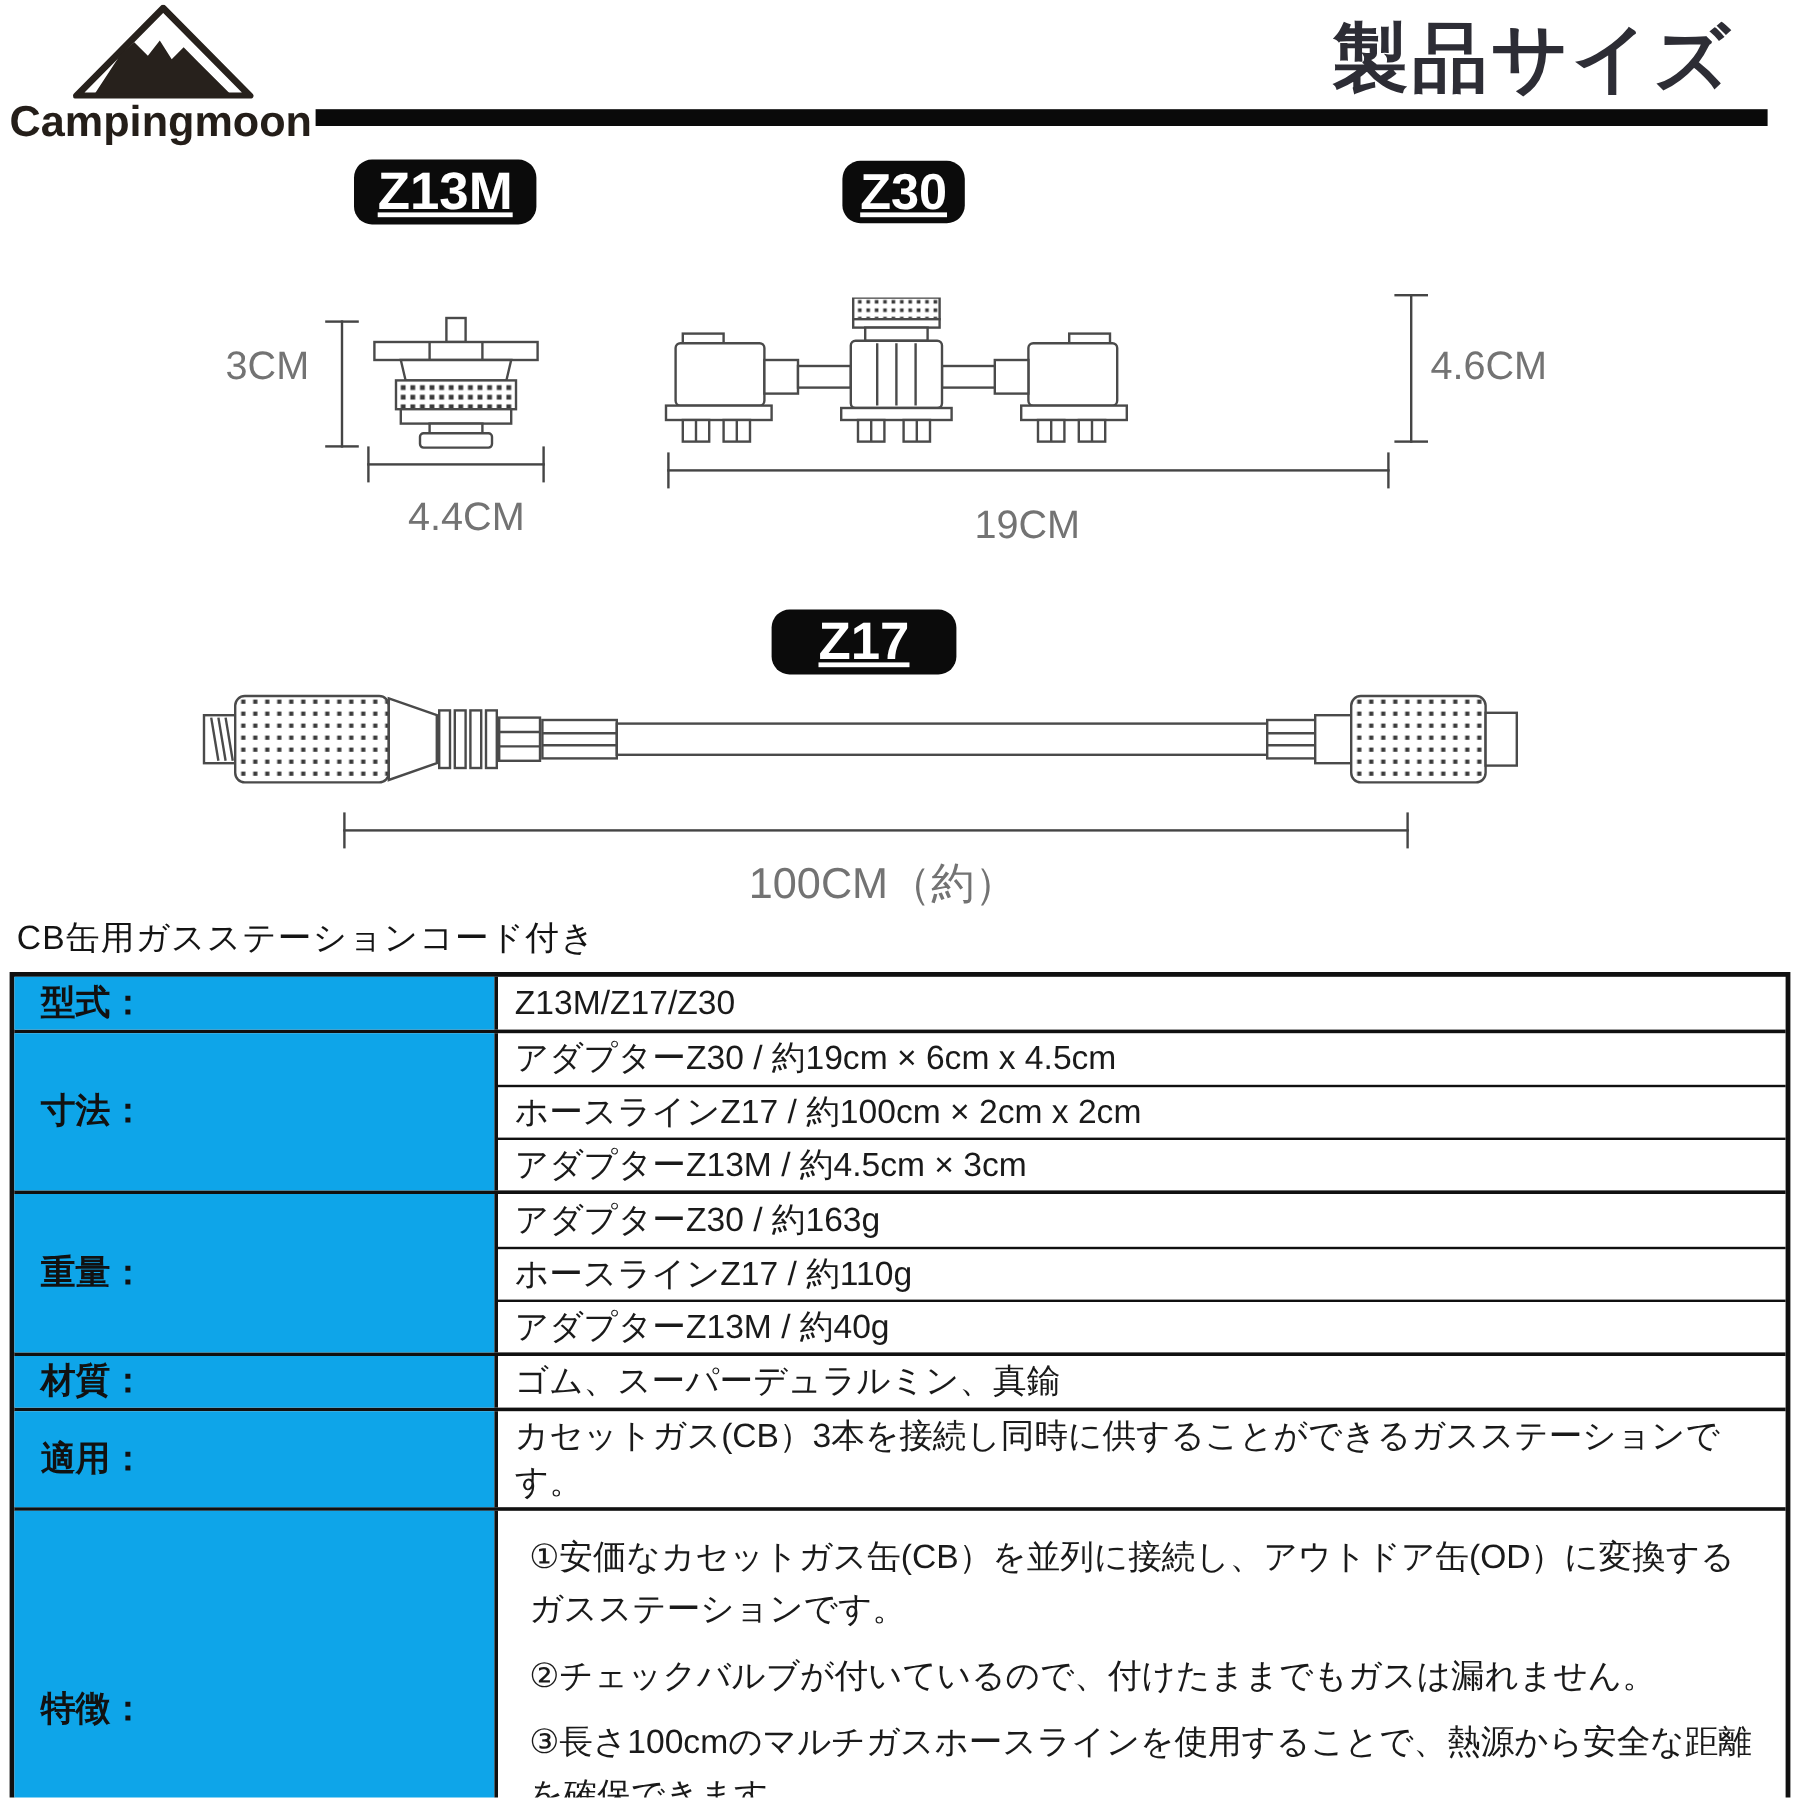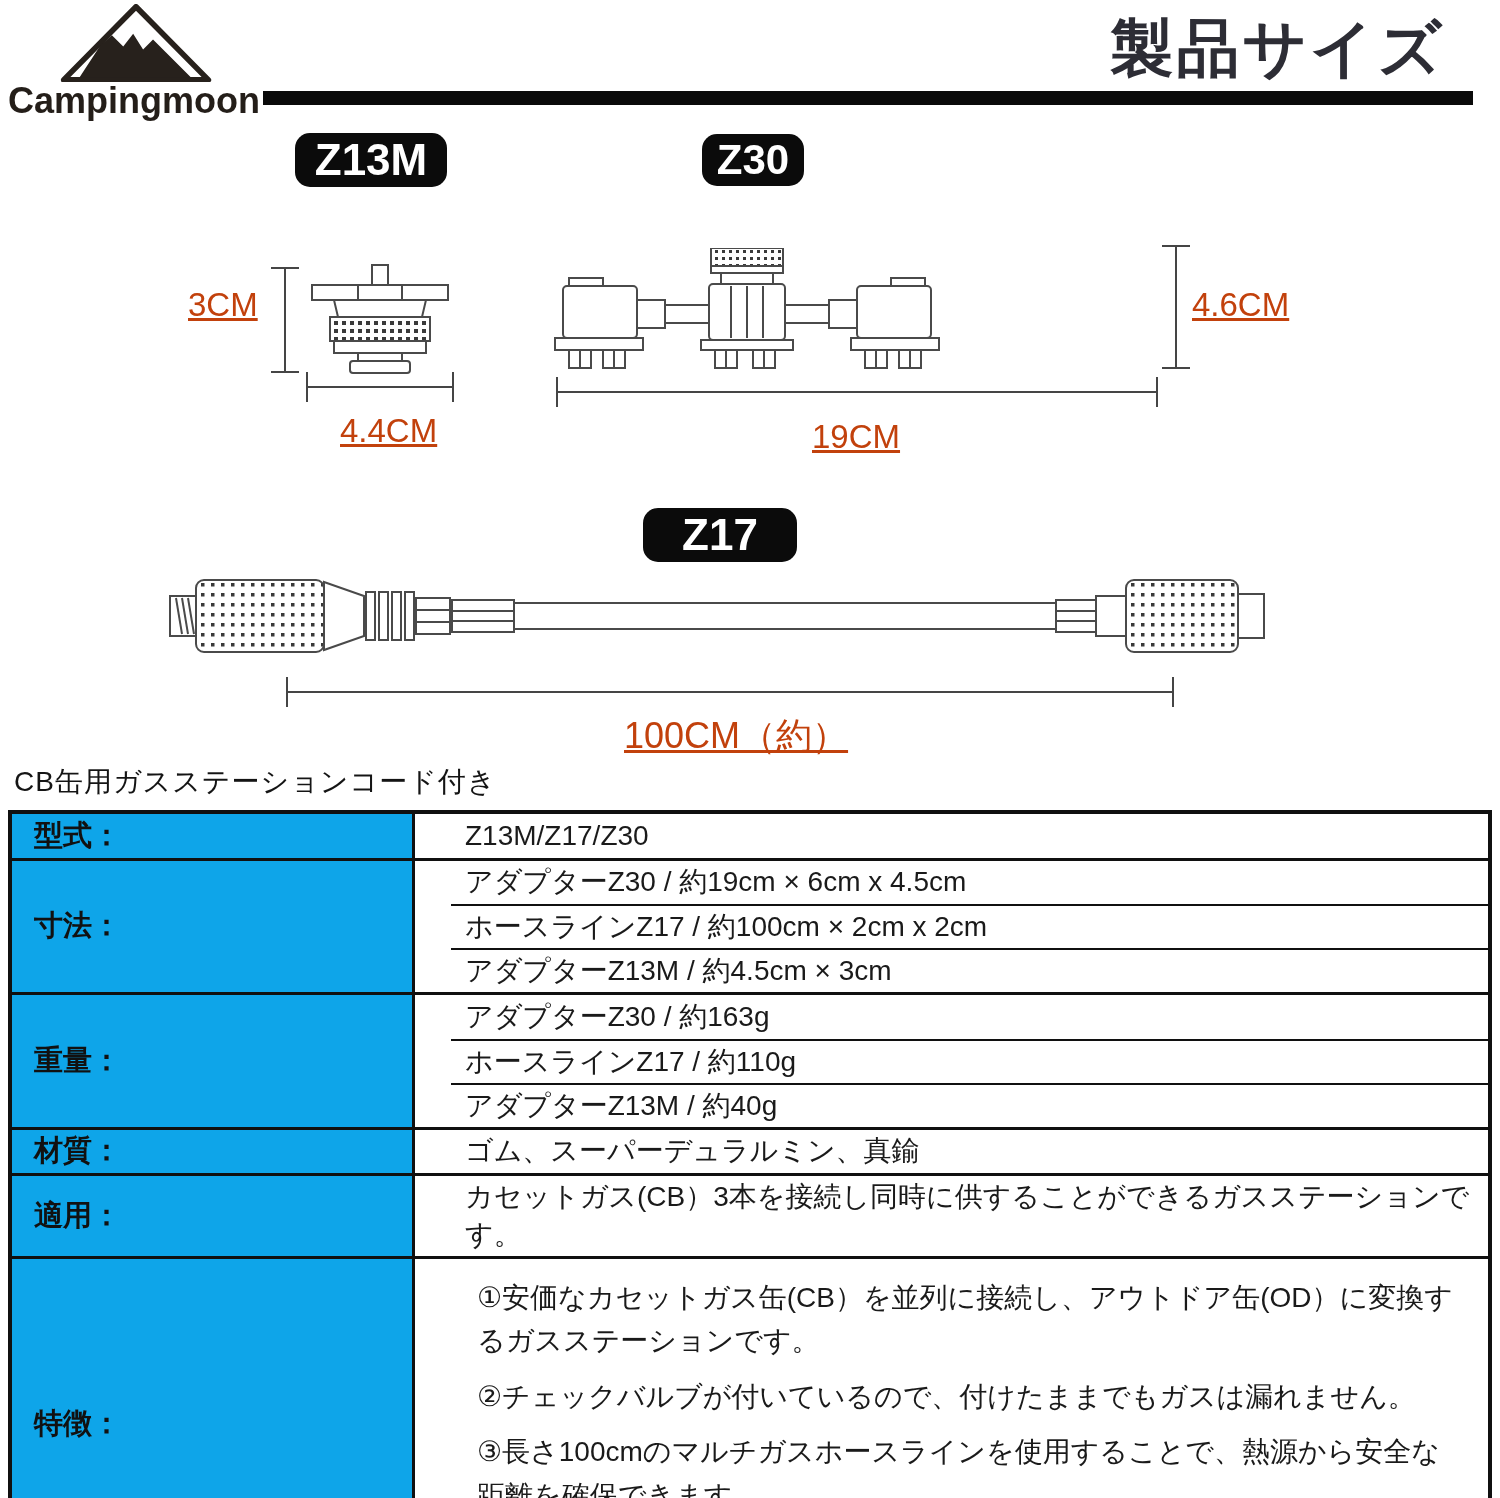--- a/index.html
+++ b/index.html
@@ -24,54 +24,54 @@
     position:absolute; right:55px; top:6px;
     font-size:63px; font-weight:900; color:#2d2d35; letter-spacing:3px;
     white-space:nowrap;
   }
   .title-bar { position:absolute; left:263px; top:91px; width:1210px; height:14px; background:#0a0a0a; }
 
   
   .badge {
     position:absolute; background:#0b0b0b; color:#ffffff;
     font-weight:bold; text-align:center; border-radius:15px;
-    display:flex; align-items:center; justify-content:center;
+    display:flex; align-items:center; justify-content:center;text-decoration:underline;
   }
   .badge-z13m { left:295px; top:133px; width:152px; height:54px; font-size:44px; }
   .badge-z30  { left:702px; top:134px; width:102px; height:52px; font-size:42px; }
   .badge-z17  { left:643px; top:508px; width:154px; height:54px; font-size:44px; }
 
   
   .dim-v { position:absolute; width:2px; background:#454545; }
   .dim-v::before,.dim-v::after { content:""; position:absolute; left:-13px; width:28px; height:2px; background:#454545; }
   .dim-v::before { top:0; } .dim-v::after { bottom:0; }
   .dim-h { position:absolute; height:2px; background:#454545; }
   .dim-h::before,.dim-h::after { content:""; position:absolute; top:-14px; width:2px; height:30px; background:#454545; }
   .dim-h::before { left:0; } .dim-h::after { right:0; }
-  .dim-label { position:absolute; color:#c2410c; font-size:33px; white-space:nowrap;text-decoration:underline; }
+  .dim-label { position:absolute; color:#737373; font-size:33px; white-space:nowrap; }
 
   svg .ln { fill:#ffffff; stroke:#4a4a4a; stroke-width:2; }
   svg .ln2 { fill:none; stroke:#4a4a4a; stroke-width:2; }
 
   
   .caption { position:absolute; left:14px; top:763px; font-size:28px; color:#141414; letter-spacing:1px; }
 
   
   .spec-table {
     position:absolute; left:8px; top:810px; width:1484px;
     border:4px solid #101010; background:#ffffff;
   }
   .spec-row { display:flex; border-top:3px solid #101010; }
   .spec-row:first-child { border-top:none; }
   .spec-label {
     width:400px; flex:0 0 400px; background:#0ea5e9;
     display:flex; align-items:center; padding-left:22px;
     font-weight:bold; font-size:29px; color:#111;
   }
-  .spec-values { flex:1 1 auto; display:flex; flex-direction:column; border-left:3px solid #101010; min-width:0;padding-left:36px; }
+  .spec-values { flex:1 1 auto; display:flex; flex-direction:column; border-left:3px solid #101010; min-width:0; }
   .spec-cell {
     min-height:43.5px; display:flex; align-items:center;
     padding:2px 14px; font-size:28px; border-top:2px solid #101010;
   }
   .spec-cell:first-child { border-top:none; }
   .spec-cell.tall { display:block; padding:5px 14px 4px 14px; min-height:0; }
   .spec-cell.tall p { margin:12px; line-height:1.55; font-size:28px; }
 </style>
 </head>
 <body>

